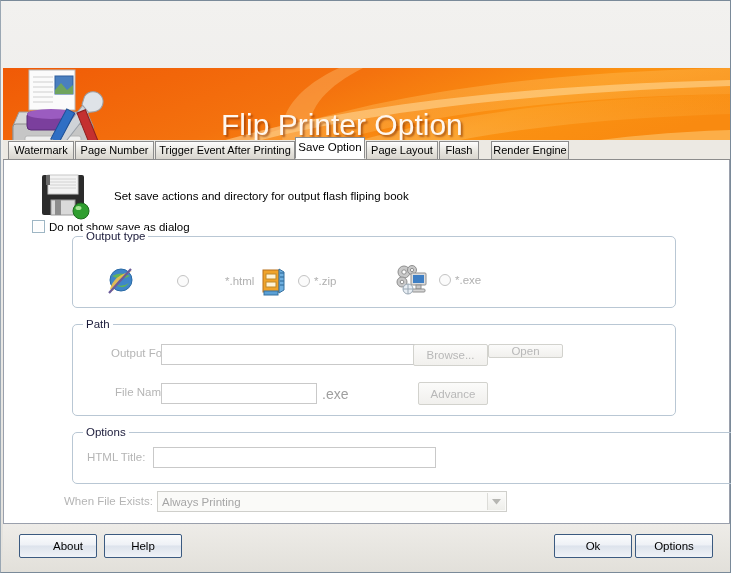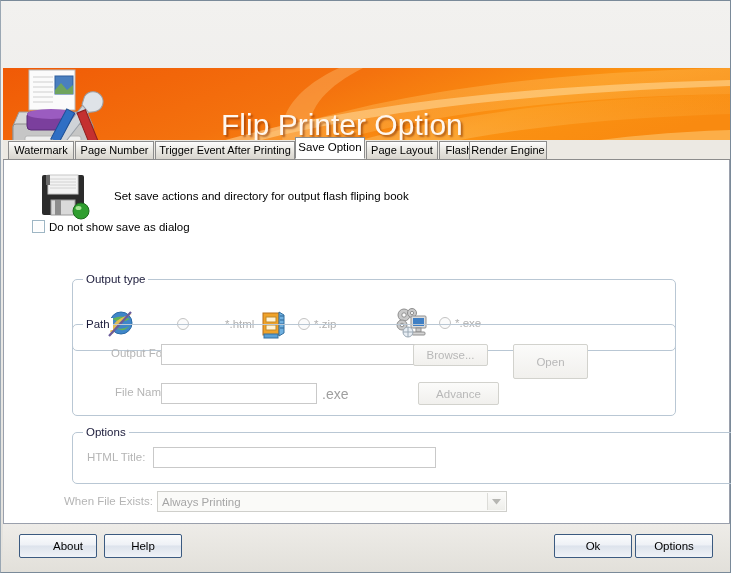--- a/index.html
+++ b/index.html
@@ -301,21 +301,21 @@
       </div>
     <div class="tab active" style="left:292px; width:70px;">
         <span>Save Option</span>
       </div>
     <div class="tab" style="left:363px; width:72px;">
         <span>Page Layout</span>
       </div>
     <div class="tab" style="left:436px; width:40px;">
         <span>Flash</span>
       </div>
-    <div class="tab" style="left:466px; width:78px;">
+    <div class="tab" style="left:488px; width:78px;">
         <span>Render Engine</span>
       </div>
   </div>
 
   <div class="content">
 
     <svg class="floppy" width="56" height="52" viewBox="0 0 56 52" aria-hidden="true">
       <rect x="4" y="5" width="42" height="40" rx="2" fill="#2b2b2b"></rect>
       <rect x="10" y="5" width="30" height="19" fill="#f3f3f3" stroke="#c8c8c8"></rect>
       <g stroke="#d2d2d2" stroke-width="1">
@@ -331,21 +331,21 @@
       <circle cx="43" cy="41" r="8" fill="none" stroke="#1d6b1d"></circle>
       <ellipse cx="40.5" cy="38" rx="3" ry="2" fill="#bdf0a8" opacity="0.85"></ellipse>
     </svg>
     <div class="hdr-desc">Set save actions and directory for output flash fliping book</div>
 
     <div class="chk-row" style="top:60px;">
       <span class="chkbox"></span>
       <span class="chk-label">Do not show save as dialog</span>
     </div>
 
-    <div class="group" style="left:68px; top:76px; width:604px; height:72px;margin-top:43px;">
+    <div class="group" style="left:68px; top:76px; width:604px; height:72px;">
       <div class="group-title">Output type</div>
 
       <div class="opt" style="left:32px; top:28px;gap:32px;">
         <span class="oicon">
           <svg width="32" height="32" viewBox="0 0 32 32" aria-hidden="true">
             <circle cx="16" cy="15" r="11" fill="#3f86c9" stroke="#2a6aa5"></circle>
             <path d="M7 11 q9 -5 18 0 q-9 5 -18 0 Z" fill="#62b35a"></path>
             <path d="M9 19 q8 4 15 -1 q-6 8 -15 1 Z" fill="#62b35a"></path>
             <path d="M5 24 q4 -14 22 -18 q-16 8 -19 20 Z" fill="#f2c14a" opacity="0.9"></path>
             <path d="M4 28 L26 4" stroke="#6b5b9a" stroke-width="2.2"></path>
@@ -400,28 +400,28 @@
     </div>
 
     <div class="group" style="left:68px; top:164px; width:604px; height:92px;">
       <div class="group-title">Path</div>
 
       <div class="flabel" style="left:38px; top:22px;">
         <span>Output Folder:</span>
       </div>
       <input class="tinput" style="left: 88px; top: 19px; width: 264px; height: 21px;" disabled="" value="">
       <div class="btn-dis" style="left:340px; top:19px; width:75px; height:22px; left:340px;">Browse...</div>
-      <div class="btn-dis" style="left:440px; top:19px; width:75px; height:35px;">Open</div>
+      <div class="btn-dis" style="left:415px; top:19px; width:75px; height:14px;">Open</div>
 
       <div class="flabel" style="left:42px; top:61px;">
         <span>File Name:</span>
       </div>
       <input class="tinput" style="left: 88px; top: 58px; width: 156px; height: 21px;" disabled="" value="">
       <div class="suffix" style="left:249px; top:61px;">.exe</div>
-      <div class="btn-dis" style="left:345px; top:57px; width:81px; height:23px;">Advance</div>
+      <div class="btn-dis" style="left:345px; top:57px; width:70px; height:23px;">Advance</div>
     </div>
 
     <div class="group" style="left:68px; top:272px; width:676px; height:52px;">
       <div class="group-title">Options</div>
       <div class="flabel" style="left:14px; top:18px;">
         <span>HTML Title:</span>
       </div>
       <input class="tinput" style="left: 80px; top: 14px; width: 283px; height: 21px;" disabled="" value="">
     </div>
 

